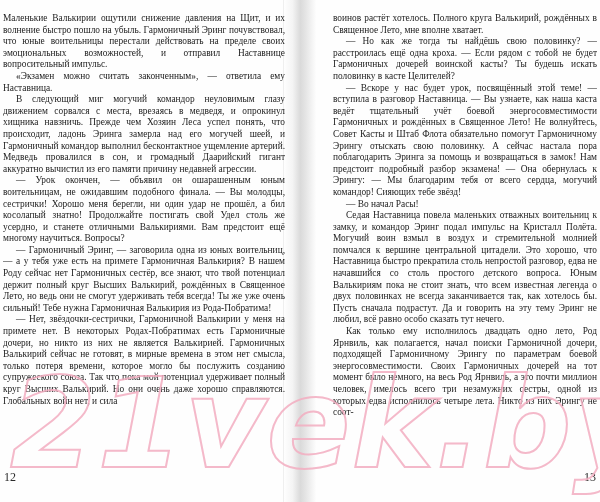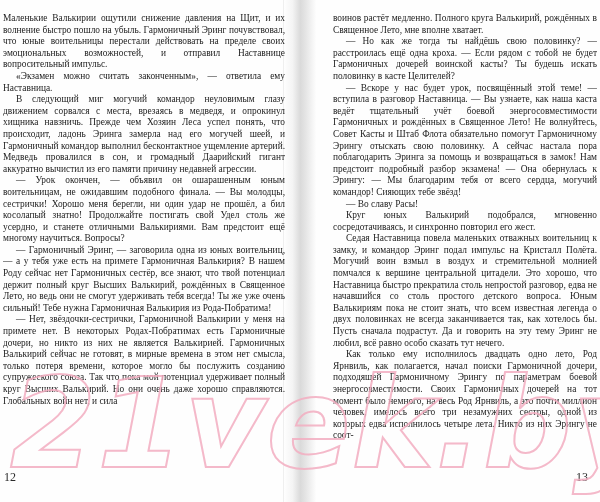--- a/index.html
+++ b/index.html
@@ -37,21 +37,21 @@
   }
   .para { margin: 0; }
   .para.indent { text-indent: 13px; }
   .page-number {
     position: absolute;
     top: 470px;
     font-size: 12px;
     color: #2a2a2a;
   }
   .page-number-left { left: 4px; }
-  .page-number-right { right: 12px; text-align: right; }
+  .page-number-right { right: 4px; text-align: right; }
   .gutter {
     position: absolute;
     top: 0;
     left: 284px;
     width: 34px;
     height: 502px;
     background: linear-gradient(to right,
       rgba(0,0,0,0) 0%,
       rgba(90,90,90,0.06) 25%,
       rgba(90,90,90,0.22) 48%,
@@ -93,25 +93,24 @@
   <div class="page-text page-text-left" id="left-page-text">
       <p class="para">Маленькие Валькирии ощутили снижение давления на Щит, и их волнение быстро пошло на убыль. Гармоничный Эринг почувствовал, что юные воительницы перестали действовать на пределе своих эмоциональных возможностей, и отправил Наставнице вопросительный импульс.</p>
       <p class="para indent">«Экзамен можно считать законченным», — ответила ему Наставница.</p>
       <p class="para indent">В следующий миг могучий командор неуловимым глазу движением сорвался с места, врезаясь в медведя, и опрокинул хищника навзничь. Прежде чем Хозяин Леса успел понять, что происходит, ладонь Эринга замерла над его могучей шеей, и Гармоничный командор выполнил бесконтактное ущемление артерий. Медведь провалился в сон, и громадный Даарийский гигант аккуратно вычистил из его памяти причину недавней агрессии.</p>
       <p class="para indent">— Урок окончен, — объявил он ошарашенным юным воительницам, не ожидавшим подобного финала. — Вы молодцы, сестрички! Хорошо меня берегли, ни один удар не прошёл, а бил косолапый знатно! Продолжайте постигать свой Удел столь же усердно, и станете отличными Валькириями. Вам предстоит ещё многому научиться. Вопросы?</p>
       <p class="para indent">— Гармоничный Эринг, — заговорила одна из юных воительниц, — а у тебя уже есть на примете Гармоничная Валькирия? В нашем Роду сейчас нет Гармоничных сестёр, все знают, что твой потенциал держит полный круг Высших Валькирий, рождённых в Священное Лето, но ведь они не смогут удерживать тебя всегда! Ты же уже очень сильный! Тебе нужна Гармоничная Валькирия из Рода-Побратима!</p>
       <p class="para indent">— Нет, звёздочки-сестрички, Гармоничной Валькирии у меня на примете нет. В некоторых Родах-Побратимах есть Гармоничные дочери, но никто из них не является Валькирией. Гармоничных Валькирий сейчас не готовят, в мирные времена в этом нет смысла, только потеря времени, которое могло бы послужить созданию супружеского союза. Так что пока мой потенциал удерживает полный круг Высших Валькирий. Но они очень даже хорошо справляются. Глобальных войн нет, и сила</p>
     </div>
 
   <div class="page-text page-text-right" id="right-page-text">
-      <p class="para">воинов растёт медленно. Полного круга Валькирий, рождённых в Священное Лето, мне вполне хватает.</p>
+      <p class="para">воинов растёт хотелось. Полного круга Валькирий, рождённых в Священное Лето, мне вполне хватает.</p>
       <p class="para indent">— Но как же тогда ты найдёшь свою половинку? — расстроилась ещё одна кроха. — Если рядом с тобой не будет Гармоничных дочерей воинской касты? Ты будешь искать половинку в касте Целителей?</p>
       <p class="para indent">— Вскоре у нас будет урок, посвящённый этой теме! — вступила в разговор Наставница. — Вы узнаете, как наша каста ведёт тщательный учёт боевой энергосовместимости Гармоничных и рождённых в Священное Лето! Не волнуйтесь, Совет Касты и Штаб Флота обязательно помогут Гармоничному Эрингу отыскать свою половинку. А сейчас настала пора поблагодарить Эринга за помощь и возвращаться в замок! Нам предстоит подробный разбор экзамена! — Она обернулась к Эрингу: — Мы благодарим тебя от всего сердца, могучий командор! Сияющих тебе звёзд!</p>
-      <p class="para indent">— Во славу Расы!</p>
-      <p class="para indent">Круг юных Валькирий подобрался, мгновенно сосредотачиваясь, и синхронно повторил его жест.</p>
+      <p class="para indent">— Во начал Расы!</p>
       <p class="para indent">Седая Наставница повела маленьких отважных воительниц к замку, и командор Эринг подал импульс на Кристалл Полёта. Могучий воин взмыл в воздух и стремительной молнией помчался к вершине центральной цитадели. Это хорошо, что Наставница быстро прекратила столь непростой разговор, едва не начавшийся со столь простого детского вопроса. Юным Валькириям пока не стоит знать, что всем известная легенда о двух половинках не всегда заканчивается так, как хотелось бы. Пусть сначала подрастут. Да и говорить на эту тему Эринг не любил, всё равно особо сказать тут нечего.</p>
       <p class="para indent">Как только ему исполнилось двадцать одно лето, Род Ярнвиль, как полагается, начал поиски Гармоничной дочери, подходящей Гармоничному Эрингу по параметрам боевой энергосовместимости. Своих Гармоничных дочерей на тот момент было немного, на весь Род Ярнвиль, а это почти миллион человек, имелось всего три незамужних сестры, одной из которых едва исполнилось четыре лета. Никто из них Эрингу не соот-</p>
     </div>
 
   <div class="page-number page-number-left">12</div>
 
   <div class="page-number page-number-right">13</div>
 
   <div class="gutter-line"></div>
   <div class="gutter"></div>

